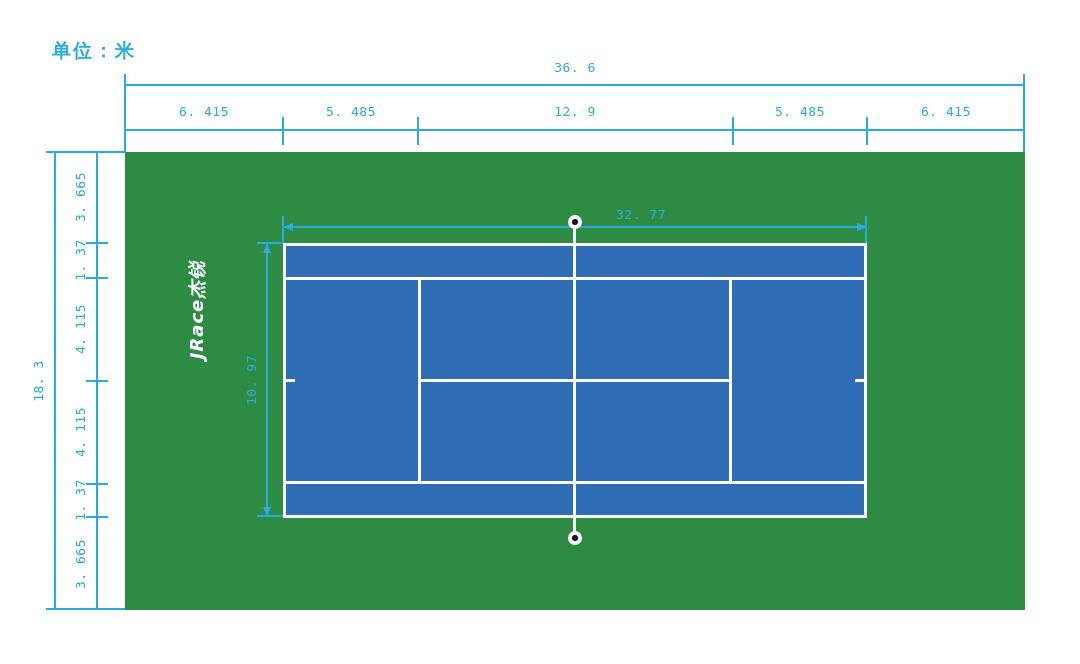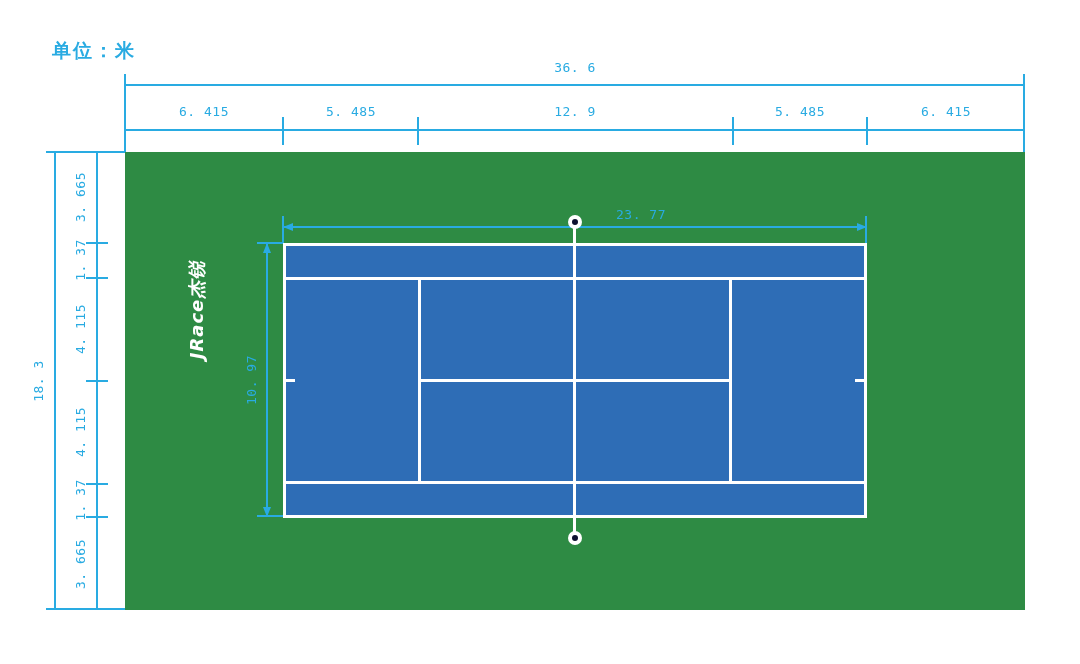--- a/index.html
+++ b/index.html
@@ -111,21 +111,21 @@
   <div class="dim-label rot" style="left:80px;top:329px;">4. 115</div>
   <div class="dim-label rot" style="left:80px;top:432px;">4. 115</div>
   <div class="dim-label rot" style="left:80px;top:500px;">1. 37</div>
   <div class="dim-label rot" style="left:80px;top:564px;">3. 665</div>
 
   <div class="dim h" style="left:283px;top:226px;width:584px;"></div>
   <div class="dim v" style="left:282px;top:216px;height:27px;"></div>
   <div class="dim v" style="left:865px;top:216px;height:27px;"></div>
   <div class="arr arr-left" style="left:283px;top:223px;"></div>
   <div class="arr arr-right" style="left:857px;top:223px;"></div>
-  <div class="dim-label center-x" style="left:641px;top:207px;">23. 77</div>
+  <div class="dim-label center-x" style="left:641px;top:207px;">32. 77</div>
 
   <div class="dim v" style="left:266px;top:243px;height:274px;"></div>
   <div class="dim h" style="left:257px;top:242px;width:26px;"></div>
   <div class="dim h" style="left:257px;top:515px;width:26px;"></div>
   <div class="arr arr-up" style="left:263px;top:243px;"></div>
   <div class="arr arr-down" style="left:263px;top:507px;"></div>
   <div class="dim-label rot" style="left:251px;top:380px;">10. 97</div>
 
 </div>
 

